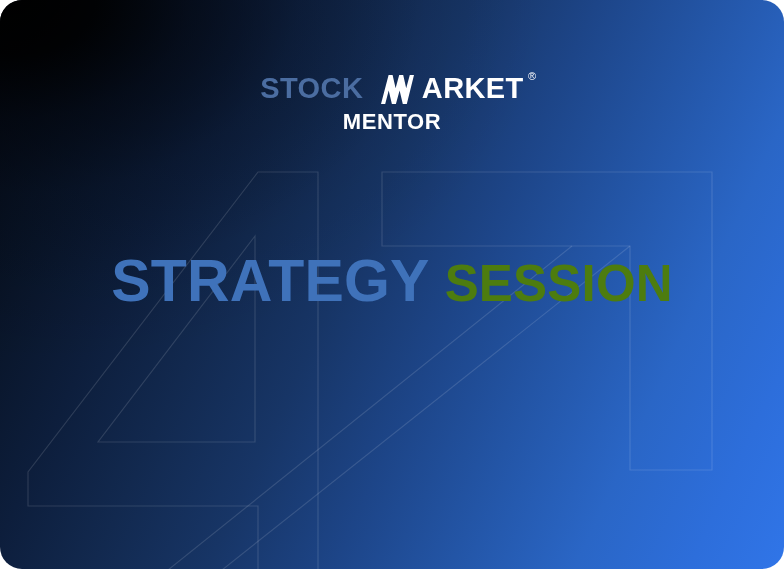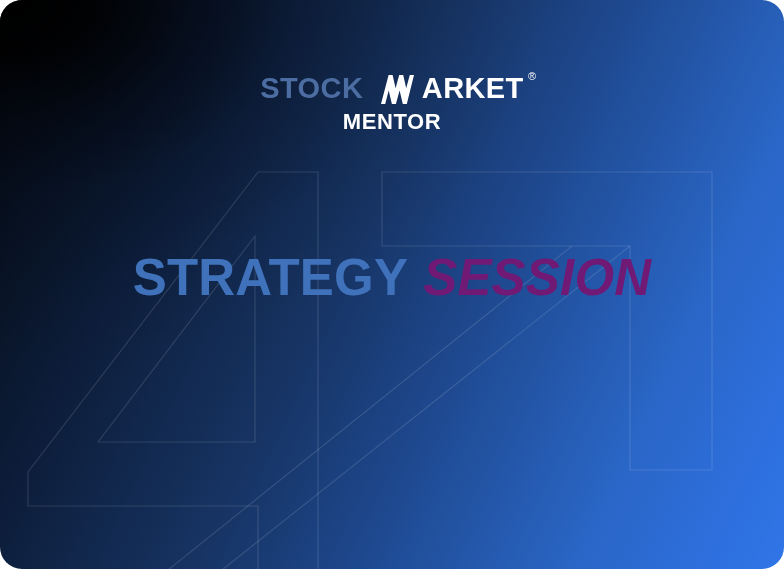--- a/index.html
+++ b/index.html
@@ -157,31 +157,30 @@
     left: 0;
     top: 252px;
     width: 784px;
     z-index: 5;
     text-align: center;
     white-space: nowrap;
     line-height: 1;
   }
   .title-strategy {
     color: #3f72ba;
-    font-size: 51px;
+    font-size: 59px;
     font-weight: bold;
     letter-spacing: 0.2px;
   }
   .title-session {
-    color: #701a75;
+    color: #4d7c0f;
     font-size: 51px;
     font-weight: bold;
     letter-spacing: 0.2px;
     margin-left: 15px;
-    font-style: italic;
   }
 </style>
 </head>
 <body>
 
 <div id="card">
 
   <svg id="watermark" viewBox="0 0 784 569" preserveAspectRatio="none" aria-hidden="true">
 
     <path class="wm-stroke" d="M 258 172 L 28 472 L 28 506 L 258 506 L 258 570 L 318 570 L 318 506 L 318 172 Z"></path>

